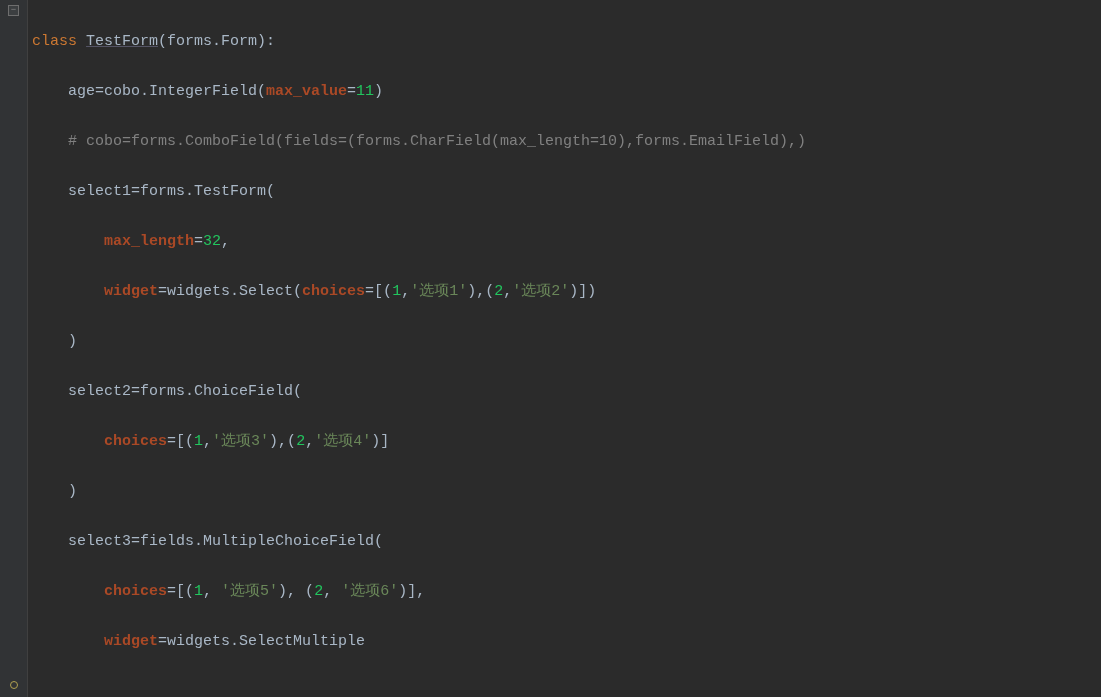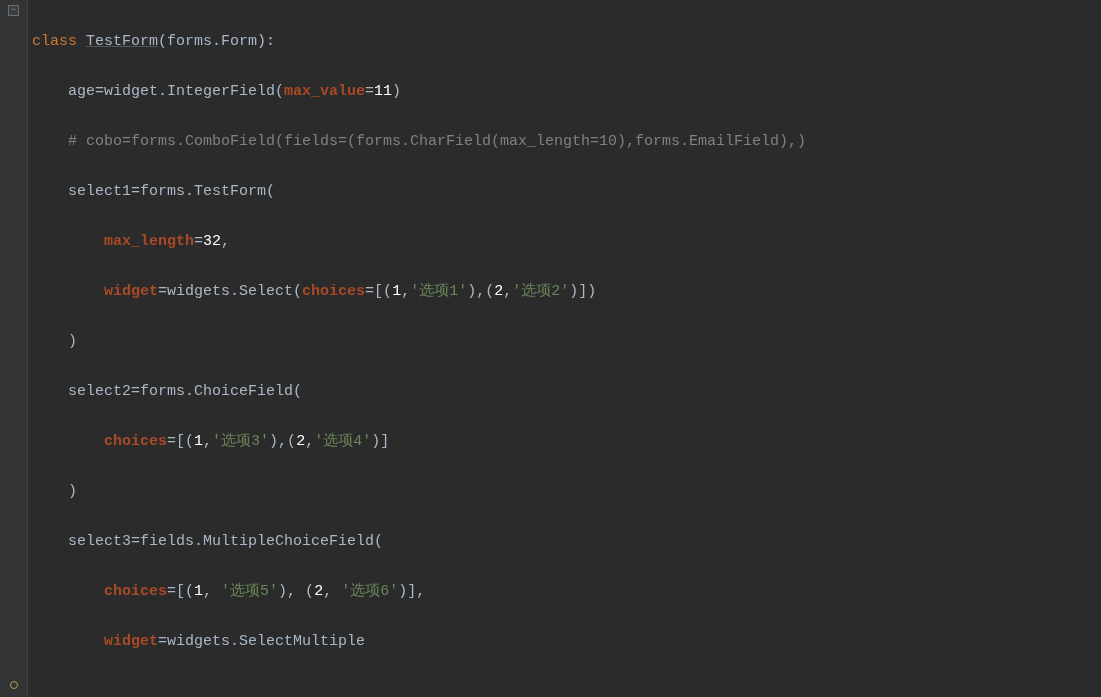--- a/index.html
+++ b/index.html
@@ -50,36 +50,36 @@
     position: absolute;
     left: 10px;
     bottom: 8px;
     width: 8px;
     height: 8px;
     border: 1px solid #b0a050;
     border-radius: 50%;
   }
   .kw { color: #cc7832; }
   .cls { color: #a9b7c6; text-decoration: underline; text-decoration-color: #556; }
-  .num { color: #ffffff; }
+  .num { color: #22c55e; }
   .str { color: #6a8759; margin-top: 14px; }
   .cmt { color: #808080; }
   .param { color: #aa4926; font-weight: bold; }
 </style>
 </head>
 <body>
 
 <div class="gutter">
   <div class="fold-minus"></div>
   <div class="bp-circle"></div>
 </div>
 
 <div class="code-area">
 <div><span class="kw">class </span><span class="cls">TestForm</span><span>(forms.Form):</span></div>
-<div><span>    age</span><span>=</span><span>widget.IntegerField(</span><span class="param">max_value</span><span>=</span><span class="num">11</span><span>)</span></div>
+<div><span>    age</span><span>=</span><span>cobo.IntegerField(</span><span class="param">max_value</span><span>=</span><span class="num">11</span><span>)</span></div>
 <div><span class="cmt">    # cobo=forms.ComboField(fields=(forms.CharField(max_length=10),forms.EmailField),)</span></div>
 <div><span>    select1</span><span>=</span><span>forms.TestForm(</span></div>
 <div><span>        </span><span class="param">max_length</span><span>=</span><span class="num">32</span><span>,</span></div>
 <div><span>        </span><span class="param">widget</span><span>=</span><span>widgets.Select(</span><span class="param">choices</span><span>=</span><span>[(</span><span class="num">1</span><span>,</span><span class="str">'选项1'</span><span>),(</span><span class="num">2</span><span>,</span><span class="str">'选项2'</span><span>)])</span></div>
 <div><span>    )</span></div>
 <div><span>    select2</span><span>=</span><span>forms.ChoiceField(</span></div>
 <div><span>        </span><span class="param">choices</span><span>=</span><span>[(</span><span class="num">1</span><span>,</span><span class="str">'选项3'</span><span>),(</span><span class="num">2</span><span>,</span><span class="str">'选项4'</span><span>)]</span></div>
 <div><span>    )</span></div>
 <div><span>    select3</span><span>=</span><span>fields.MultipleChoiceField(</span></div>
 <div><span>        </span><span class="param">choices</span><span>=</span><span>[(</span><span class="num">1</span><span>, </span><span class="str">'选项5'</span><span>), (</span><span class="num">2</span><span>, </span><span class="str">'选项6'</span><span>)],</span></div>

